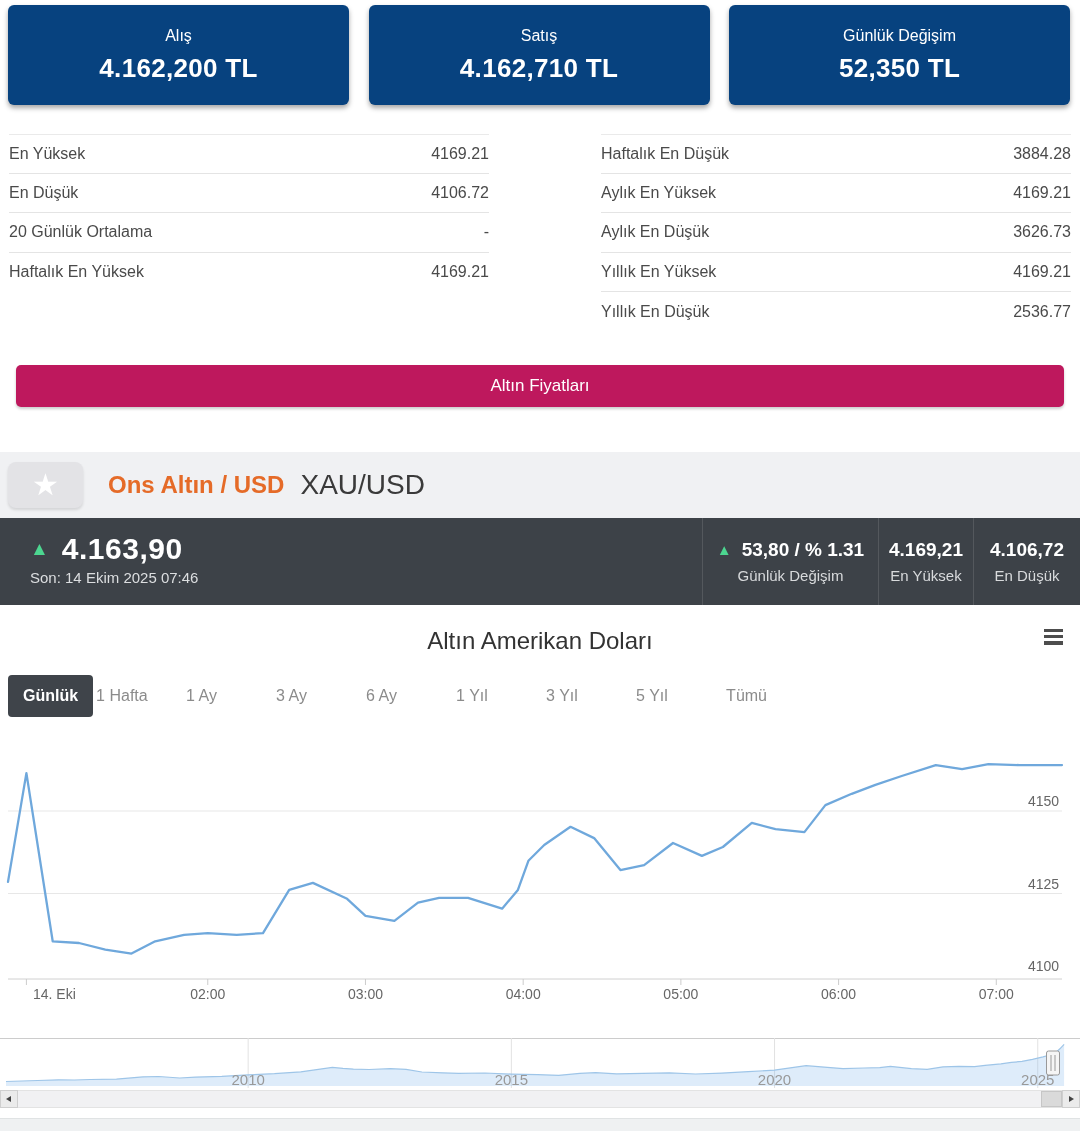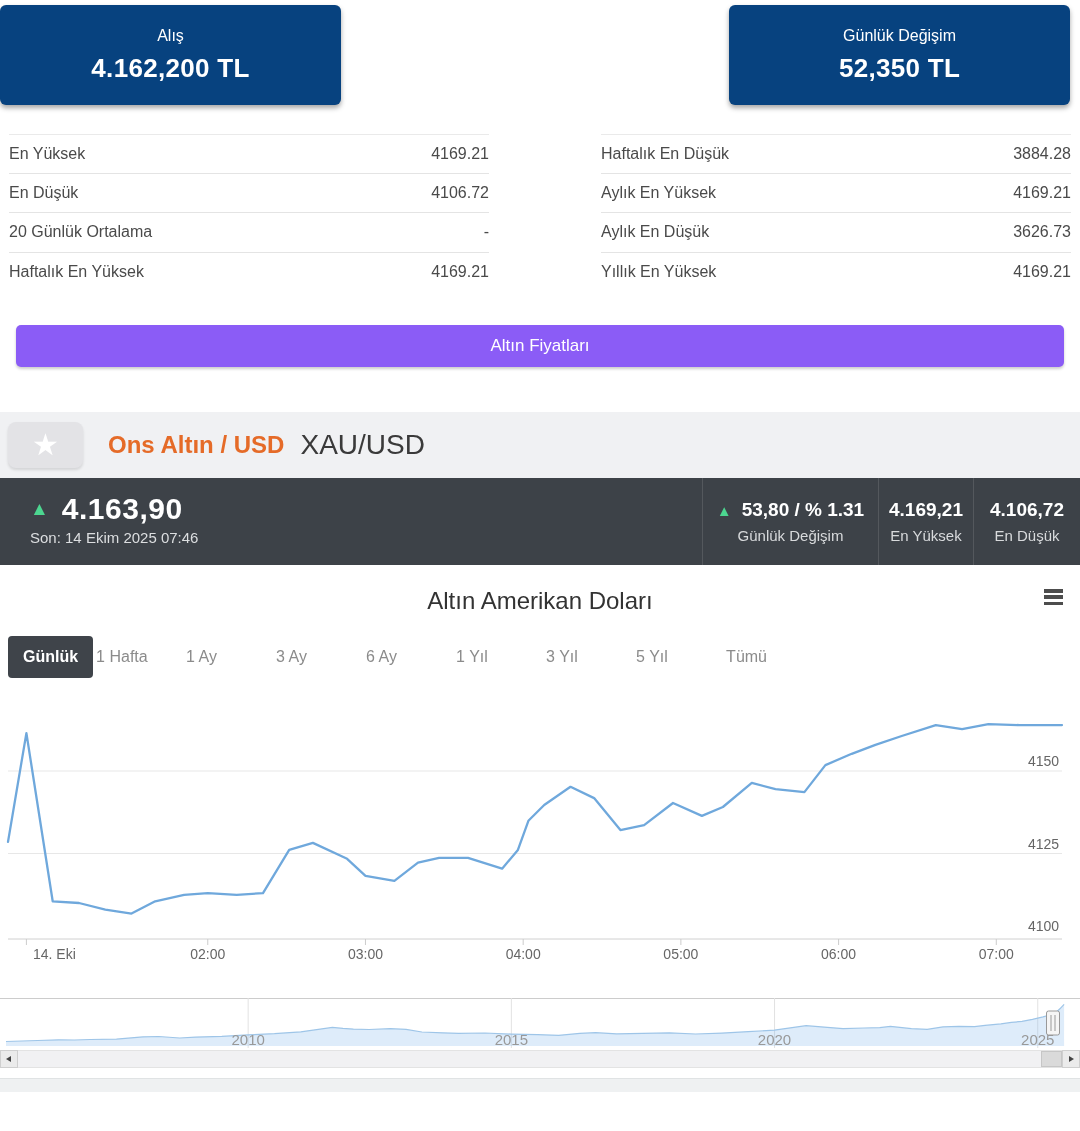--- a/index.html
+++ b/index.html
@@ -1,38 +1,38 @@
 <!DOCTYPE html>
 <html><head>
 <meta charset="utf-8">
 <style>
   * { margin:0; padding:0; box-sizing:border-box; }
   html,body { width:1080px; height:1131px; background:#fff; overflow:hidden;
     font-family:"Liberation Sans", sans-serif; }
 
   
-  .cards { display:flex; justify-content:space-between; padding:5px 10px 0 0; }
+  .cards { display:flex; justify-content:space-between; padding:5px 10px 0 8px; }
   .card { width:341px; height:100px; background:#07427f; border-radius:6px;
     box-shadow:0 3px 5px rgba(0,0,0,.35); color:#fff; display:flex;
     flex-direction:column; align-items:center; justify-content:center; }
   .card .lbl { font-size:16px; margin-bottom:8px; }
   .card .val { font-size:26px; font-weight:bold; letter-spacing:.3px; }
 
   
   .stats { display:flex; justify-content:space-between; padding:0 9px; margin-top:29px; }
   .stat-col { width:480px; }
   .stat-col.right { width:470px; }
   .stat-row { height:39.5px; display:flex; justify-content:space-between; align-items:center;
     border-bottom:1px solid #e4e4e4; color:#4a4a4a; font-size:16px; }
   .stat-col .stat-row:first-child { border-top:1px solid #eaeaea; }
   .stat-col .stat-row:last-child { border-bottom:none; }
 
   
   .prices-btn { display:block; margin:33px 16px 0 16px; width:1048px; height:42px;
-    background:#8b5cf6; border:none; border-radius:5px; color:#fff; font-size:17px;
+    background:#be185d; border:none; border-radius:5px; color:#fff; font-size:17px;
     font-family:inherit; cursor:pointer; box-shadow:0 2px 3px rgba(0,0,0,.2); }
 
   
   .strip { margin-top:45px; height:66px; background:#f0f1f3; display:flex;
     align-items:center; padding:0 8px; }
   .star-badge { width:75px; height:46px; background:#e3e3e6; border-radius:8px;
     display:flex; align-items:center; justify-content:center; cursor:pointer;
     box-shadow:0 2px 3px rgba(0,0,0,.12); }
   .star-badge span { color:#fff; font-size:30px; line-height:1; }
   .inst-title { color:#e56b28; font-size:24px; font-weight:bold; margin-left:25px; }
@@ -82,20 +82,24 @@
 </style>
 </head>
 <body>
 
 <div class="cards">
   <div class="card">
     <div class="lbl">Alış</div>
     <div class="val">4.162,200 TL</div>
   </div>
   <div class="card">
+    <div class="lbl">Satış</div>
+    <div class="val">4.162,710 TL</div>
+  </div>
+  <div class="card">
     <div class="lbl">Günlük Değişim</div>
     <div class="val">52,350 TL</div>
   </div>
 </div>
 
 <div class="stats">
   <div class="stat-col">
     <div class="stat-row">
         <span>En Yüksek</span>
         <span>4169.21</span>
@@ -122,20 +126,24 @@
         <span>Aylık En Yüksek</span>
         <span>4169.21</span>
       </div>
     <div class="stat-row">
         <span>Aylık En Düşük</span>
         <span>3626.73</span>
       </div>
     <div class="stat-row">
         <span>Yıllık En Yüksek</span>
         <span>4169.21</span>
+      </div>
+    <div class="stat-row">
+        <span>Yıllık En Düşük</span>
+        <span>2536.77</span>
       </div>
   </div>
 </div>
 
 <button class="prices-btn">Altın Fiyatları</button>
 
 <div class="strip">
   <div class="star-badge">
     <span>★</span>
   </div>

